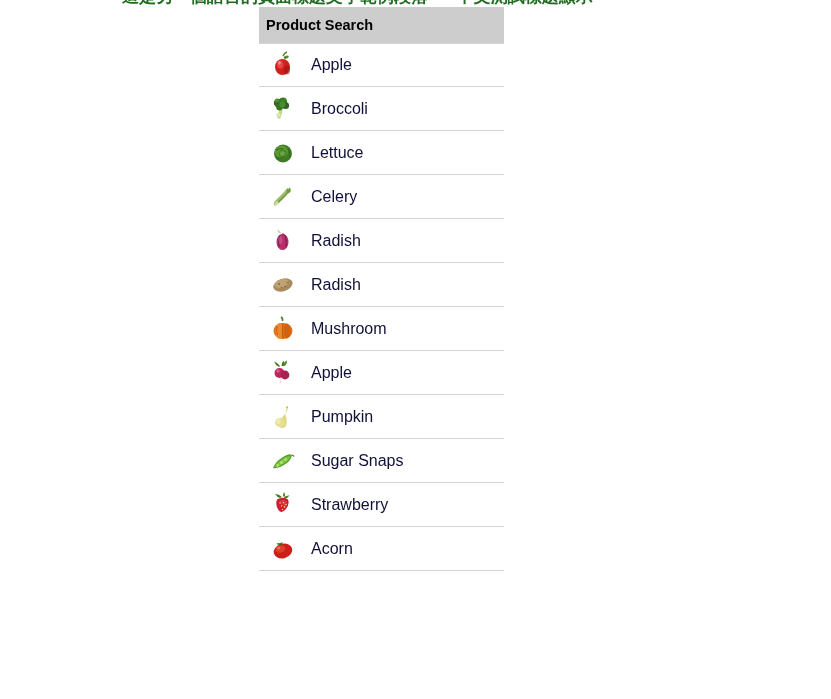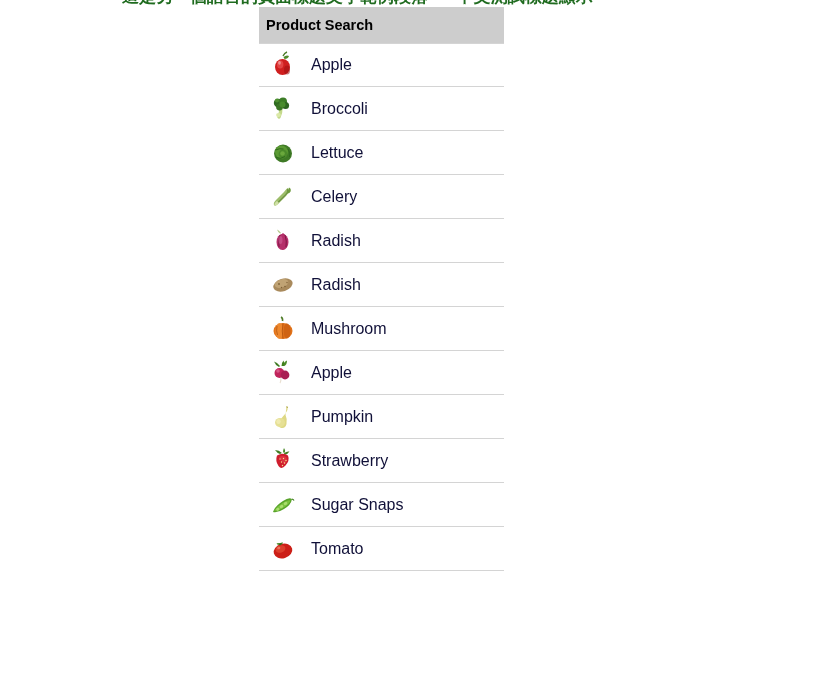--- a/index.html
+++ b/index.html
@@ -208,61 +208,61 @@
     <path d="M18.5 4.5 q2 1.5 0.5 4.5 q-2 3.5 -4.5 6 q-3.5 3.5 -4 7 q-0.5 3.5 3 4 q4 0.5 5 -4 q1 -5 -1 -9z" fill="#ded884"></path>
     <ellipse cx="12" cy="20.5" rx="5" ry="4.6" fill="#e6e095"></ellipse>
     <ellipse cx="10.5" cy="19.5" rx="2.2" ry="2.6" fill="#f2edb7" opacity="0.8"></ellipse>
     <path d="M18.5 4.5 q1 0.5 1 1.5" stroke="#b5ad55" stroke-width="1.2" fill="none"></path>
   </svg>
         </span>
         <a class="product-link">Pumpkin</a>
       </li>
       <li class="product-row">
         <span class="product-icon">
+          <svg id="def-sugar-snaps-icon" viewBox="0 0 30 30" xmlns="http://www.w3.org/2000/svg">
+    <path d="M24 9 q-3 -2 -9 2 q-8 5 -10 11 q5 1 11 -3 q7 -4 8 -10z" fill="#58a32a"></path>
+    <path d="M22.5 10.5 q-3 -1 -8 2.5 q-6 4 -8.5 8 q4 0 9 -3 q6 -3.5 7.5 -7.5z" fill="#7cc23f"></path>
+    <g fill="#a9dd6e">
+      <ellipse cx="17.5" cy="13.5" rx="1.9" ry="1.5" transform="rotate(-32 17.5 13.5)"></ellipse>
+      <ellipse cx="13.5" cy="16.5" rx="1.9" ry="1.5" transform="rotate(-32 13.5 16.5)"></ellipse>
+      <ellipse cx="9.8" cy="19.3" rx="1.7" ry="1.4" transform="rotate(-32 9.8 19.3)"></ellipse>
+    </g>
+    <path d="M24 9 q1.5 0.5 2 1.5" stroke="#3f7a1d" stroke-width="1.2" fill="none"></path>
+  </svg>
+        </span>
+        <a class="product-link">Sugar Snaps</a>
+      </li>
+      <li class="product-row">
+        <span class="product-icon">
           <svg id="def-strawberry-icon" viewBox="0 0 30 30" xmlns="http://www.w3.org/2000/svg">
     <path d="M14 7 q-3 -3 -7 -3 q2 3 5 4z" fill="#3f7d22"></path>
     <path d="M15 6.5 q0 -3 1 -4.5 q2 2.5 1 4.5z" fill="#4a8a28"></path>
     <path d="M16 7 q3 -2 5.5 -1.5 q-2 3 -5 3.5z" fill="#457f24"></path>
     <path d="M9 9.5 q6 -3.5 11 0 q2 5 -2.5 10 q-4 4.5 -7 0.5 q-3.5 -5 -1.5 -10.5z" fill="#cf1d2d"></path>
     <path d="M11 11 q4 -2 7.5 0.5 q1 3.5 -2 7" fill="#e6444f" opacity="0.6"></path>
     <g fill="#f7e08a">
       <circle cx="12" cy="13" r="0.7"></circle>
               <circle cx="15.5" cy="12.5" r="0.7"></circle>
       <circle cx="18" cy="14.5" r="0.7"></circle>
               <circle cx="13.5" cy="16" r="0.7"></circle>
       <circle cx="16.5" cy="17" r="0.7"></circle>
               <circle cx="14.5" cy="19.5" r="0.7"></circle>
     </g>
   </svg>
         </span>
         <a class="product-link">Strawberry</a>
       </li>
       <li class="product-row">
         <span class="product-icon">
-          <svg id="def-sugar-snaps-icon" viewBox="0 0 30 30" xmlns="http://www.w3.org/2000/svg">
-    <path d="M24 9 q-3 -2 -9 2 q-8 5 -10 11 q5 1 11 -3 q7 -4 8 -10z" fill="#58a32a"></path>
-    <path d="M22.5 10.5 q-3 -1 -8 2.5 q-6 4 -8.5 8 q4 0 9 -3 q6 -3.5 7.5 -7.5z" fill="#7cc23f"></path>
-    <g fill="#a9dd6e">
-      <ellipse cx="17.5" cy="13.5" rx="1.9" ry="1.5" transform="rotate(-32 17.5 13.5)"></ellipse>
-      <ellipse cx="13.5" cy="16.5" rx="1.9" ry="1.5" transform="rotate(-32 13.5 16.5)"></ellipse>
-      <ellipse cx="9.8" cy="19.3" rx="1.7" ry="1.4" transform="rotate(-32 9.8 19.3)"></ellipse>
-    </g>
-    <path d="M24 9 q1.5 0.5 2 1.5" stroke="#3f7a1d" stroke-width="1.2" fill="none"></path>
-  </svg>
-        </span>
-        <a class="product-link">Sugar Snaps</a>
-      </li>
-      <li class="product-row">
-        <span class="product-icon">
           <svg id="def-tomato-icon" viewBox="0 0 30 30" xmlns="http://www.w3.org/2000/svg">
     <ellipse cx="15" cy="17" rx="9.5" ry="7.2" transform="rotate(-16 15 17)" fill="#cc1f17"></ellipse>
     <ellipse cx="12.5" cy="15" rx="5" ry="3.6" transform="rotate(-16 12.5 15)" fill="#e14a33" opacity="0.75"></ellipse>
     <path d="M11 10 q1.5 -2 4 -1.5 q-0.5 2 -2.5 2.5z" fill="#3f7d22"></path>
     <path d="M12 9.5 q-2 -1 -3.5 0 q1 1.5 2.8 1.6z" fill="#4c8c29"></path>
     <circle cx="12" cy="10.2" r="1" fill="#2f6418"></circle>
     <ellipse cx="10.8" cy="14" rx="1.6" ry="1.2" transform="rotate(-16 10.8 14)" fill="#f08a72" opacity="0.7"></ellipse>
   </svg>
         </span>
-        <a class="product-link">Tomato</a>
+        <a class="product-link">Acorn</a>
       </li>
     </ul>
 
 </div>
 
 </body></html>

